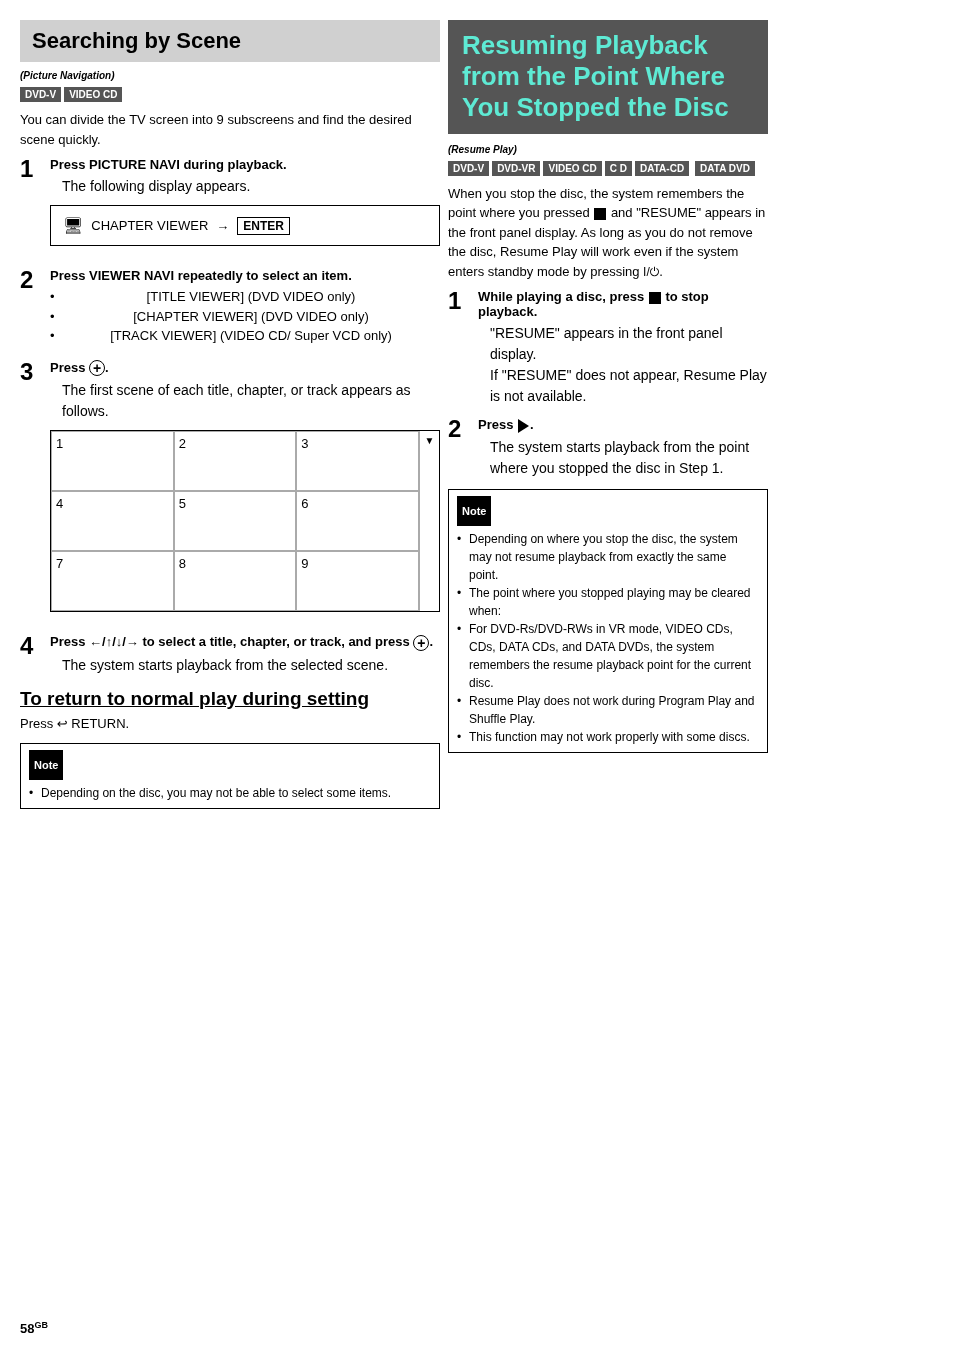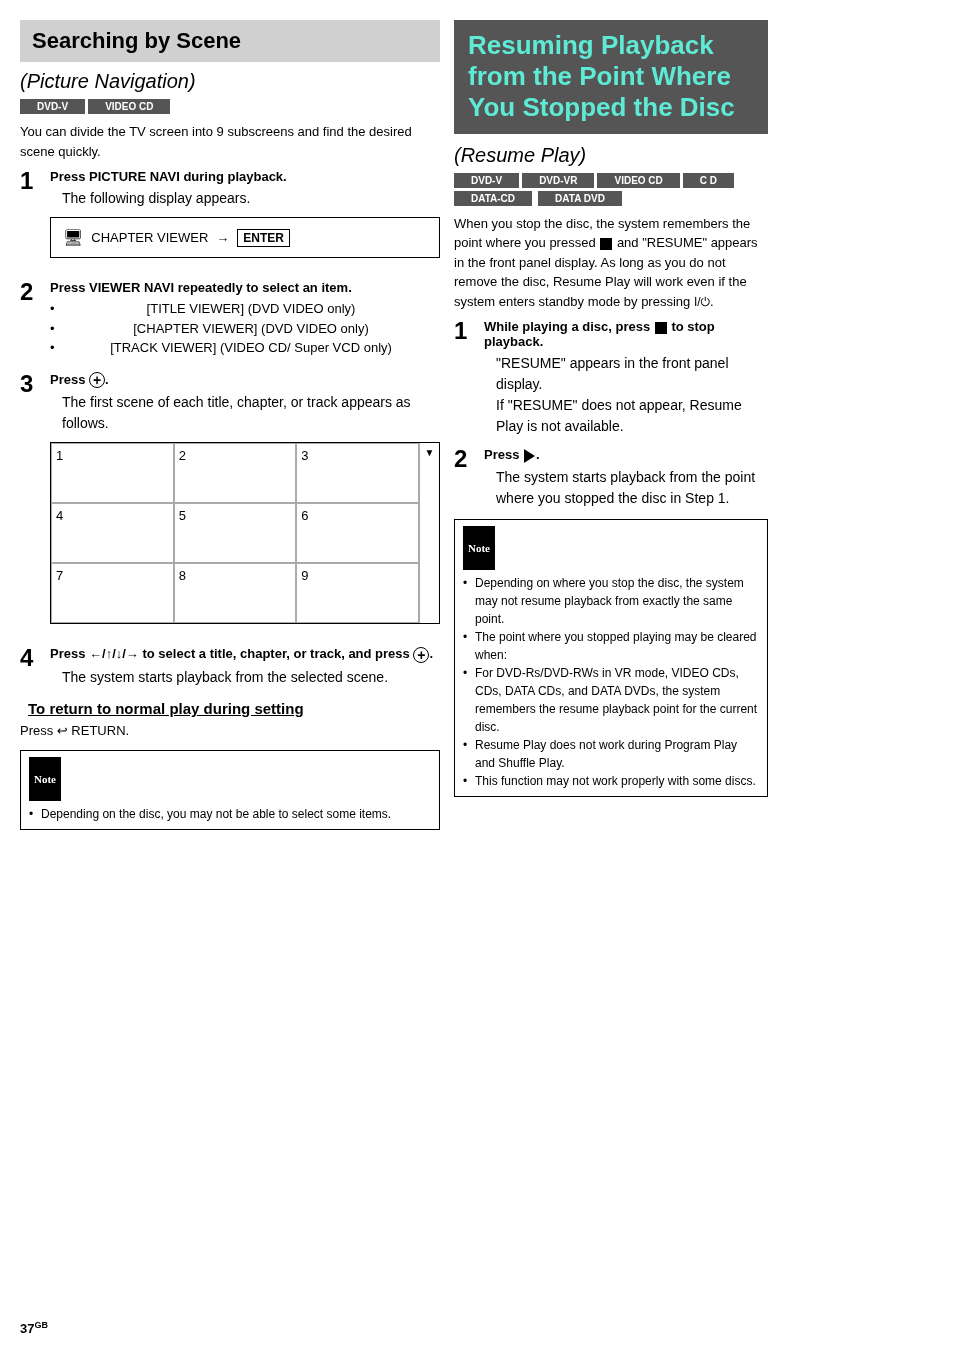--- a/index.html
+++ b/index.html
@@ -9,21 +9,21 @@
       background: #fff;
       color: #000;
       width: 954px;
       min-height: 1352px;
     }
     .page {
       display: flex;
       width: 788px;
       min-height: 1352px;
       padding: 20px;
-      gap: 14px;
+      gap: 8px;
     }
     .left-col {
       width: 420px;
       flex-shrink: 0;
     }
     .right-col {
       flex: 1;
     }
     
     .section-title-box {
@@ -44,34 +44,34 @@
     .section-title-right h1 {
       font-size: 26px;
       font-weight: 900;
       color: #5eead4;
       font-family: Arial Black, Arial, sans-serif;
       line-height: 1.2;
     }
     
     .subtitle {
       font-style: italic;
-      font-weight: normal;
-      font-size: 20px;
+      font-weight: bold;
+      font-size: 10px;
       margin-bottom: 6px;
     }
     
     .badges {
       display: flex;
       flex-wrap: wrap;
       gap: 3px;
       margin-bottom: 8px;
     }
     .badge {
       border: 1.5px solid #000;
-      padding: 1px 16px;
+      padding: 1px 4px;
       font-size: 10px;
       font-weight: bold;
       white-space: nowrap;
     }
     .badge.filled {
       background: #555;
       color: #fff;
       border-color: #555;
     }
     
@@ -171,40 +171,39 @@
       border-left: 1px solid #aaa;
       display: flex;
       align-items: flex-start;
       justify-content: center;
       padding-top: 4px;
       font-size: 10px;
     }
     
     .sub-section-title {
       font-weight: 900;
-      font-size: 15px;
+      font-size: 19px;
       font-family: Arial Black, Arial, sans-serif;
       text-decoration: underline;
-      margin: 12px 0 4px 8px;
+      margin: 12px 0 4px 0;
     }
     
     .note-box {
       border: 1.5px solid #000;
       padding: 6px 8px;
       margin: 10px 0;
     }
     .note-label {
       background: #000;
       color: #fff;
       font-size: 11px;
       font-weight: bold;
-      padding: 16px 5px;
+      padding: 9px 5px;
       display: inline-block;
       margin-bottom: 4px;
-      font-family: Liberation Serif, serif;
     }
     .note-list {
       list-style: none;
       padding: 0;
     }
     .note-list li {
       font-size: 12px;
       line-height: 1.5;
       padding-left: 12px;
       position: relative;
@@ -397,16 +396,16 @@
         <li>The point where you stopped playing may be cleared when:</li>
         <li>For DVD-Rs/DVD-RWs in VR mode, VIDEO CDs, CDs, DATA CDs, and DATA DVDs, the system remembers the resume playback point for the current disc.</li>
         <li>Resume Play does not work during Program Play and Shuffle Play.</li>
         <li>This function may not work properly with some discs.</li>
       </ul>
     </div>
 
   </div>
 
   <div class="page-number">
-    <span>37</span><span class="superscript">GB</span>
+    <span>58</span><span class="superscript">GB</span>
   </div>
 
 </div>
 
 </body></html>

